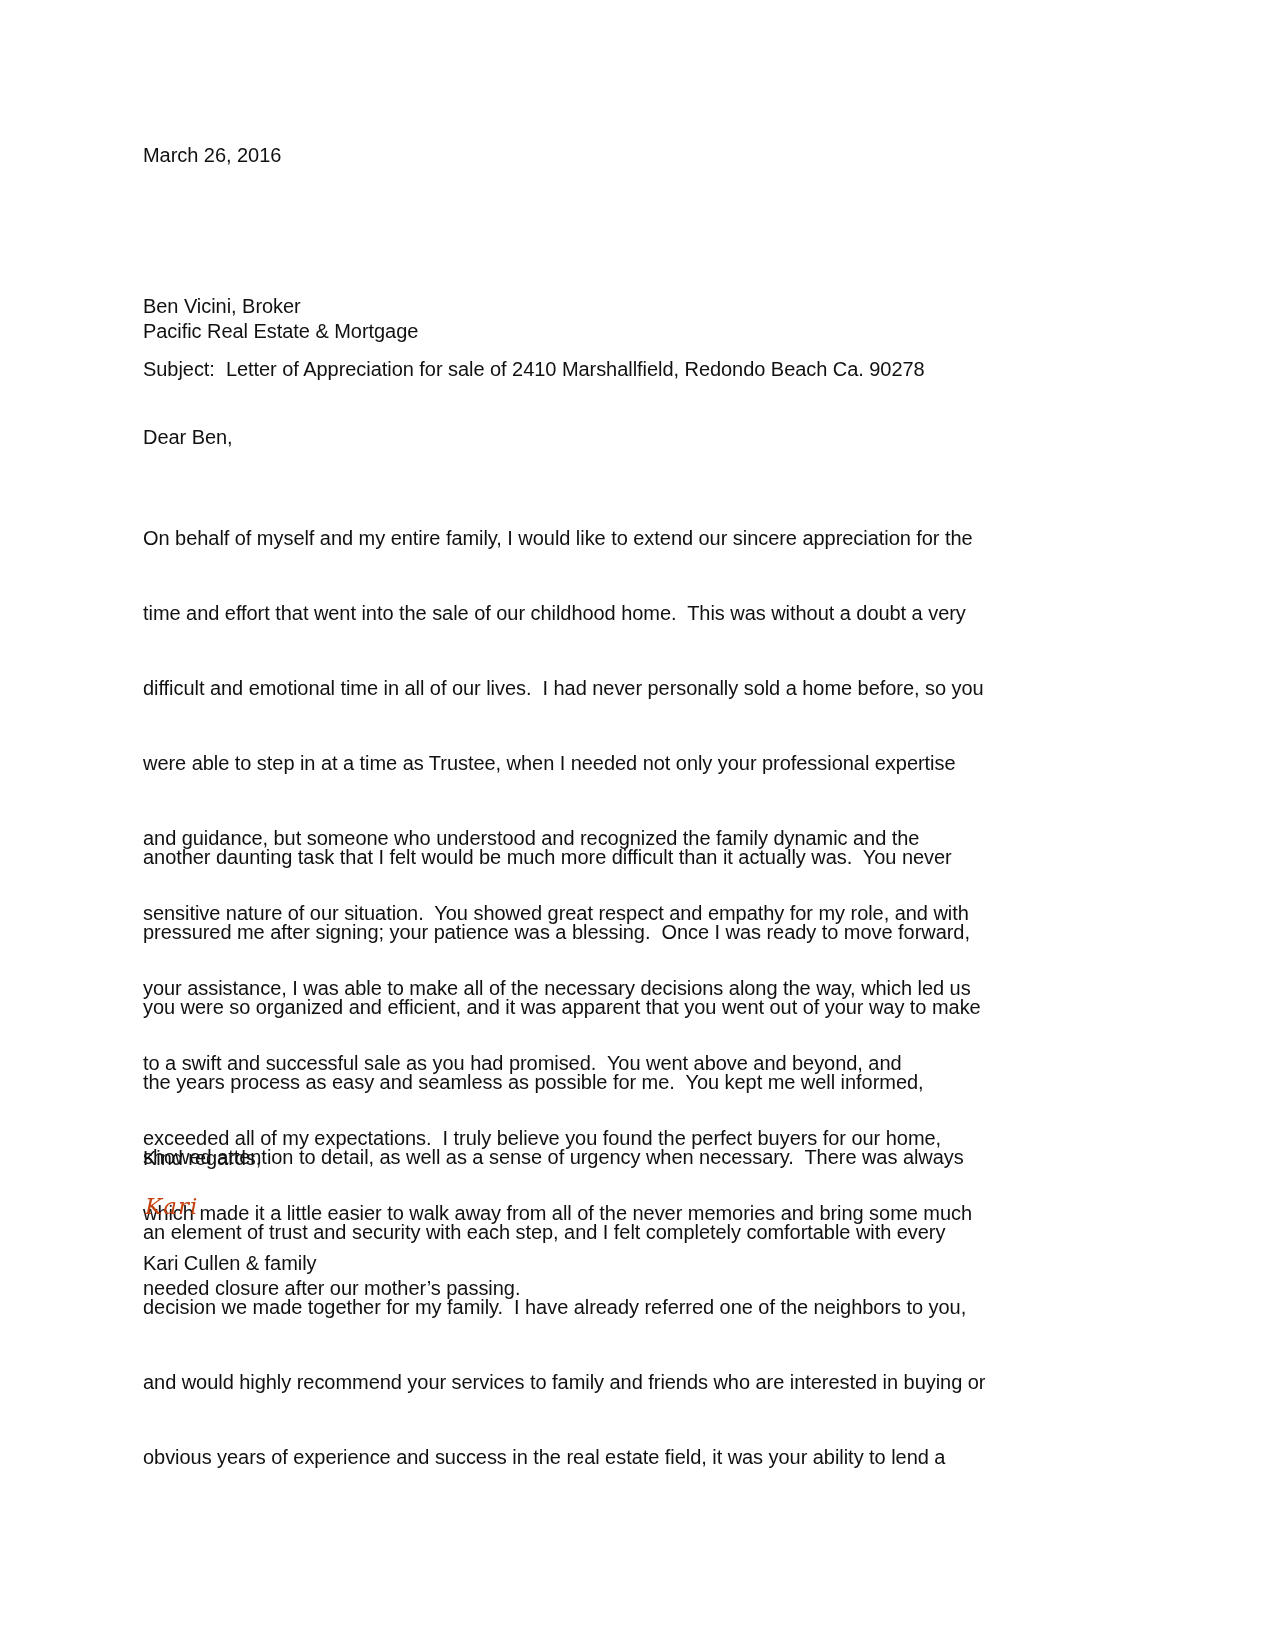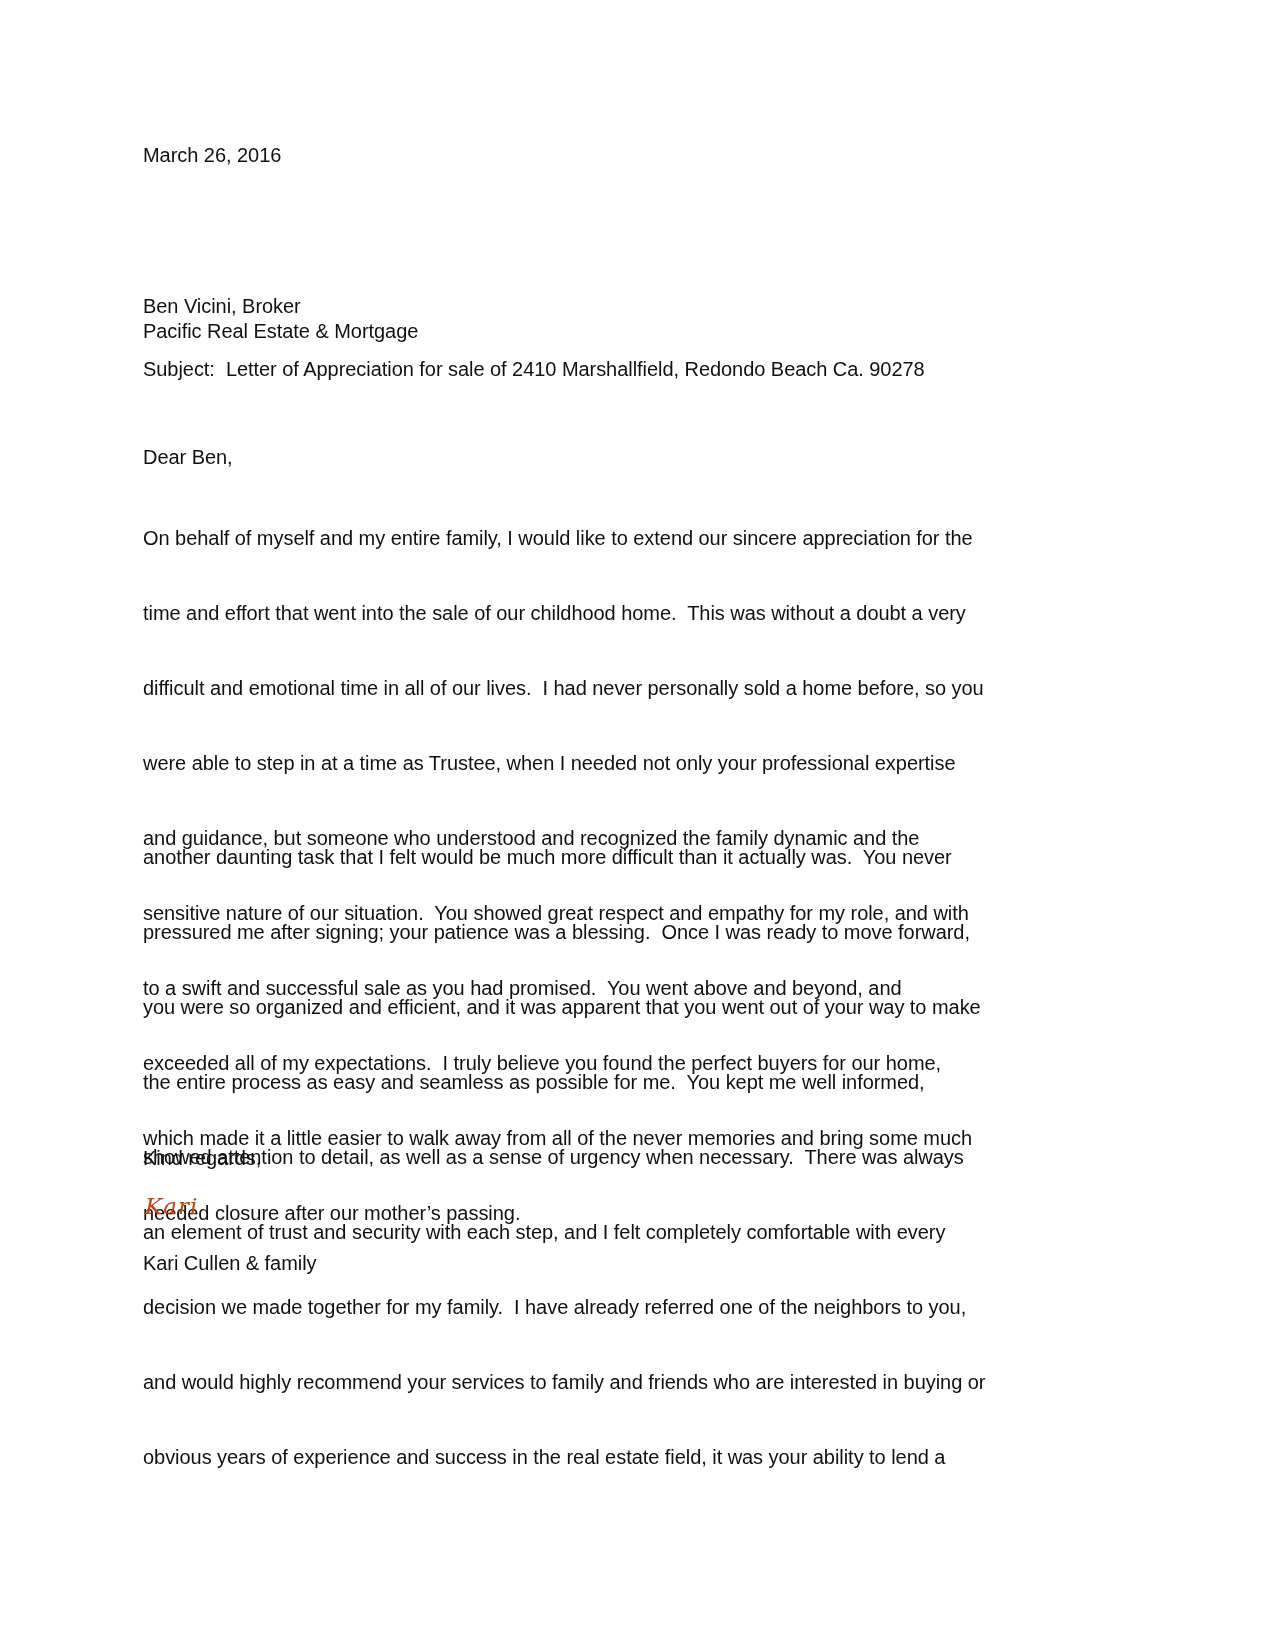--- a/index.html
+++ b/index.html
@@ -22,40 +22,41 @@
 <body>
 
 <div class="page">
   <div class="t" style="top:143px">March 26, 2016</div>
 
   <div class="t" style="top:294px">Ben Vicini, Broker</div>
   <div class="t" style="top:319px">Pacific Real Estate &amp; Mortgage</div>
 
   <div class="t" style="top:357px">Subject:  Letter of Appreciation for sale of 2410 Marshallfield, Redondo Beach Ca. 90278</div>
 
-  <div class="t" style="top:445px">Dear Ben,</div>
+  <div class="t" style="top:425px">Dear Ben,</div>
 
   <div class="t para" style="top:476px">
     <span class="ln">On behalf of myself and my entire family, I would like to extend our sincere appreciation for the</span>
     <span class="ln">time and effort that went into the sale of our childhood home.  This was without a doubt a very</span>
     <span class="ln">difficult and emotional time in all of our lives.  I had never personally sold a home before, so you</span>
     <span class="ln">were able to step in at a time as Trustee, when I needed not only your professional expertise</span>
     <span class="ln">and guidance, but someone who understood and recognized the family dynamic and the</span>
     <span class="ln">sensitive nature of our situation.  You showed great respect and empathy for my role, and with</span>
+    <span class="ln">your assistance, I was able to make all of the necessary decisions along the way, which led us</span>
     <span class="ln">to a swift and successful sale as you had promised.  You went above and beyond, and</span>
     <span class="ln">exceeded all of my expectations.  I truly believe you found the perfect buyers for our home,</span>
     <span class="ln">which made it a little easier to walk away from all of the never memories and bring some much</span>
     <span class="ln">needed closure after our mother’s passing.</span>
   </div>
 
   <div class="t para" style="top:795px">
     <span class="ln">another daunting task that I felt would be much more difficult than it actually was.  You never</span>
     <span class="ln">pressured me after signing; your patience was a blessing.  Once I was ready to move forward,</span>
     <span class="ln">you were so organized and efficient, and it was apparent that you went out of your way to make</span>
-    <span class="ln">the entire process as easy and seamless as possible for me.  You kept me well informed,</span>
+    <span class="ln">the years process as easy and seamless as possible for me.  You kept me well informed,</span>
     <span class="ln">showed attention to detail, as well as a sense of urgency when necessary.  There was always</span>
     <span class="ln">an element of trust and security with each step, and I felt completely comfortable with every</span>
     <span class="ln">decision we made together for my family.  I have already referred one of the neighbors to you,</span>
     <span class="ln">and would highly recommend your services to family and friends who are interested in buying or</span>
     <span class="ln">obvious years of experience and success in the real estate field, it was your ability to lend a</span>
     
     
   </div>
 
   <div class="t" style="top:1146px">Kind regards,</div>

